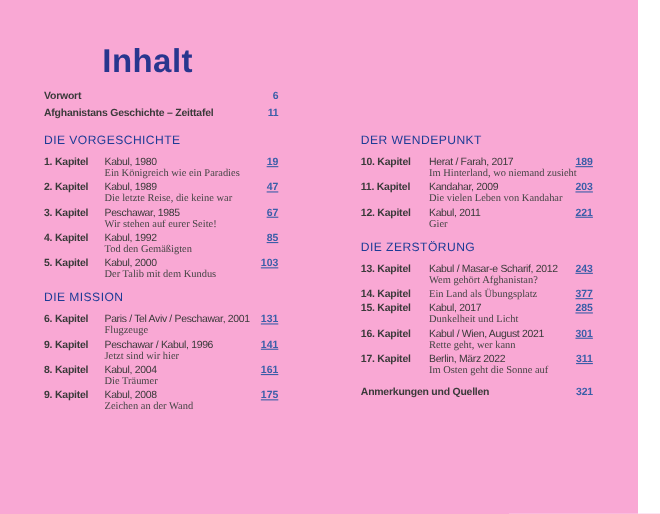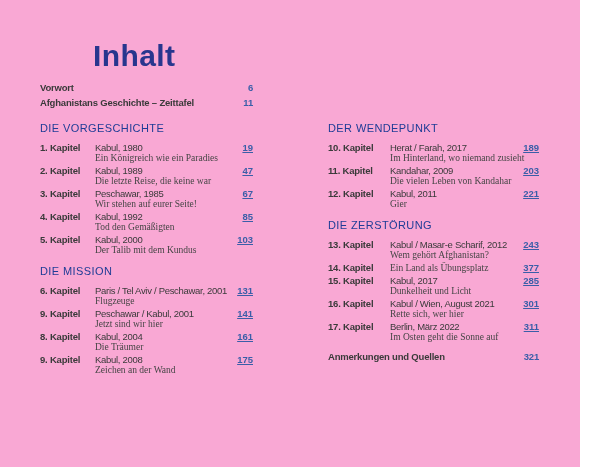--- a/index.html
+++ b/index.html
@@ -129,21 +129,21 @@
     <span class="entry-label">6. Kapitel</span>
     <span class="entry-main">
       <span class="entry-loc">Paris / Tel Aviv / Peschawar, 2001</span>
       <span class="entry-sub">Flugzeuge</span>
     </span>
     <span class="pagenum">131</span>
   </div>
           <div class="entry">
     <span class="entry-label">9. Kapitel</span>
     <span class="entry-main">
-      <span class="entry-loc">Peschawar / Kabul, 2001</span>
+      <span class="entry-loc">Peschawar / Kabul, 1996</span>
       <span class="entry-sub">Jetzt sind wir hier</span>
     </span>
     <span class="pagenum">141</span>
   </div>
           <div class="entry">
     <span class="entry-label">8. Kapitel</span>
     <span class="entry-main">
       <span class="entry-loc">Kabul, 2004</span>
       <span class="entry-sub">Die Träumer</span>
     </span>
@@ -213,21 +213,21 @@
     <span class="entry-main">
       <span class="entry-loc">Kabul, 2017</span>
       <span class="entry-sub">Dunkelheit und Licht</span>
     </span>
     <span class="pagenum">285</span>
   </div>
           <div class="entry">
     <span class="entry-label">16. Kapitel</span>
     <span class="entry-main">
       <span class="entry-loc">Kabul / Wien, August 2021</span>
-      <span class="entry-sub">Rette sich, wer hier</span>
+      <span class="entry-sub">Rette geht, wer kann</span>
     </span>
     <span class="pagenum">301</span>
   </div>
           <div class="entry">
     <span class="entry-label">17. Kapitel</span>
     <span class="entry-main">
       <span class="entry-loc">Berlin, März 2022</span>
       <span class="entry-sub">Im Osten geht die Sonne auf</span>
     </span>
     <span class="pagenum">311</span>

